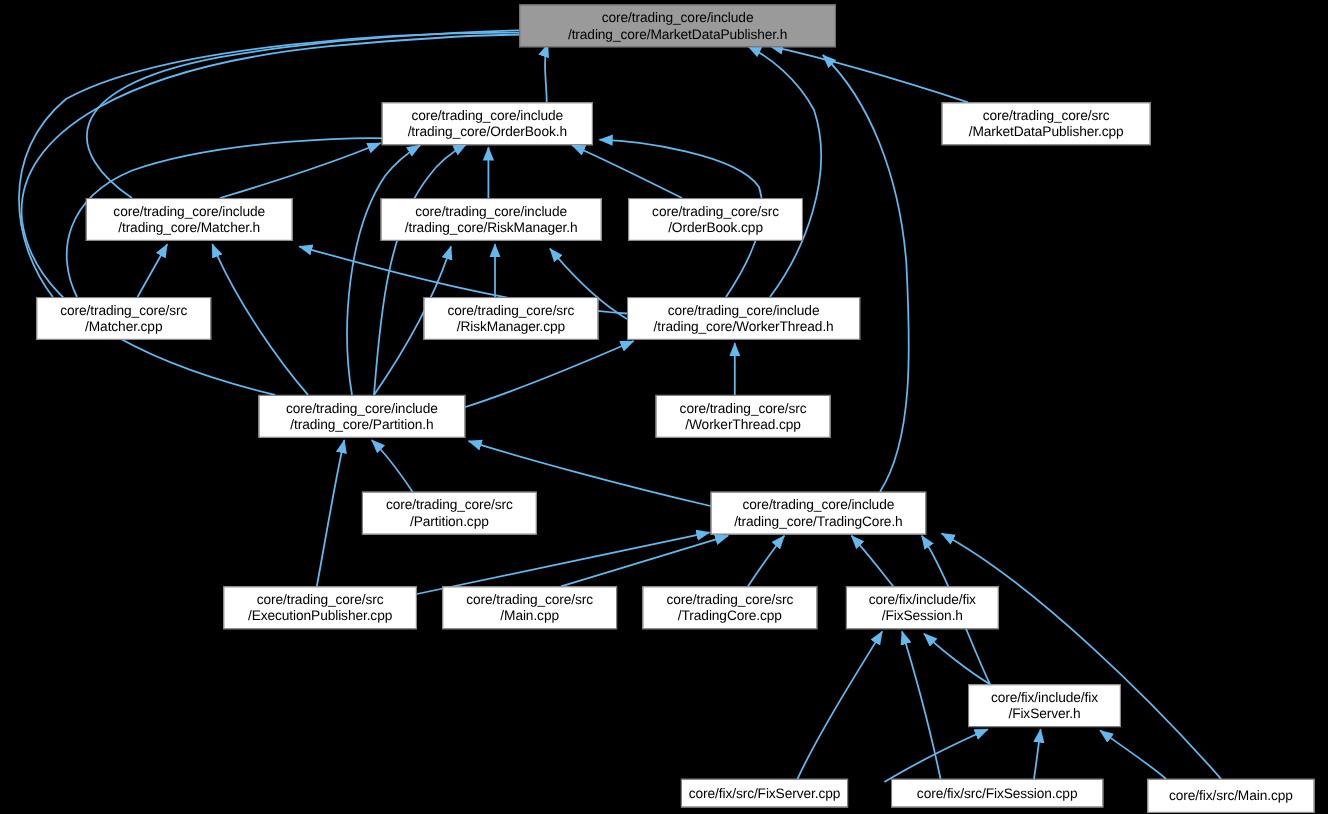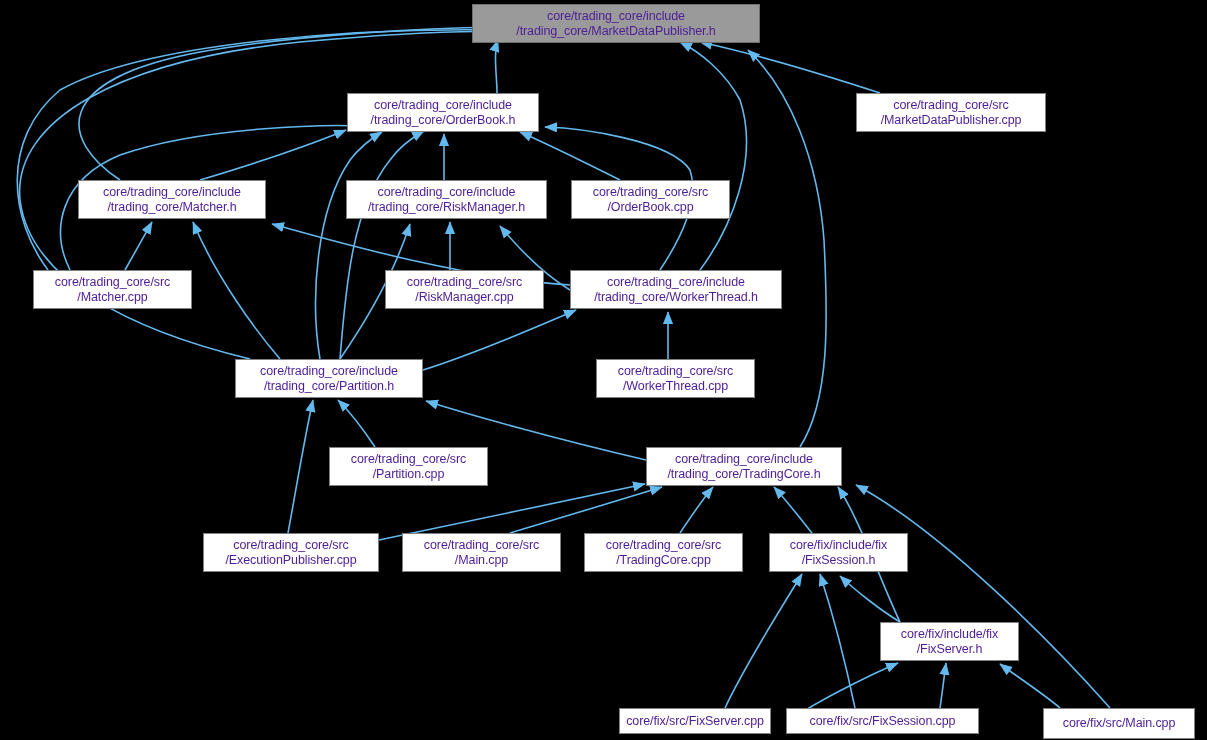--- a/index.html
+++ b/index.html
@@ -21,21 +21,21 @@
     top: 0;
     width: 1207px;
     height: 740px;
     pointer-events: none;
   }
   .node {
     position: absolute;
     box-sizing: border-box;
     border: 1px solid #808080;
     background: #ffffff;
-    color: #4c1d95;
+    color: #000000;
     font-size: 12.5px;
     line-height: 15px;
     text-align: center;
     display: flex;
     align-items: center;
     justify-content: center;
     white-space: pre;
     letter-spacing: -0.1px;
   }
   .node.root {
@@ -128,16 +128,16 @@
 /ExecutionPublisher.cpp</span></div>
       <div class="node" style="left: 402px; top: 533px; width: 159px; height: 39px;"><span class="label">core/trading_core/src
 /Main.cpp</span></div>
       <div class="node" style="left: 584px; top: 533px; width: 159px; height: 39px;"><span class="label">core/trading_core/src
 /TradingCore.cpp</span></div>
       <div class="node" style="left: 769px; top: 533px; width: 139px; height: 39px;"><span class="label">core/fix/include/fix
 /FixSession.h</span></div>
       <div class="node" style="left: 880px; top: 622px; width: 139px; height: 39px;"><span class="label">core/fix/include/fix
 /FixServer.h</span></div>
       <div class="node" style="left: 619px; top: 708px; width: 152px; height: 26px;"><span class="label">core/fix/src/FixServer.cpp</span></div>
-      <div class="node" style="left: 786px; top: 708px; width: 193px; height: 26px;"><span class="label">core/fix/src/FixSession.cpp</span></div>
+      <div class="node" style="left: 810px; top: 708px; width: 193px; height: 26px;"><span class="label">core/fix/src/FixSession.cpp</span></div>
       <div class="node" style="left: 1043px; top: 708px; width: 152px; height: 31px;"><span class="label">core/fix/src/Main.cpp</span></div>
     </div>
 </div>
 
 </body></html>

